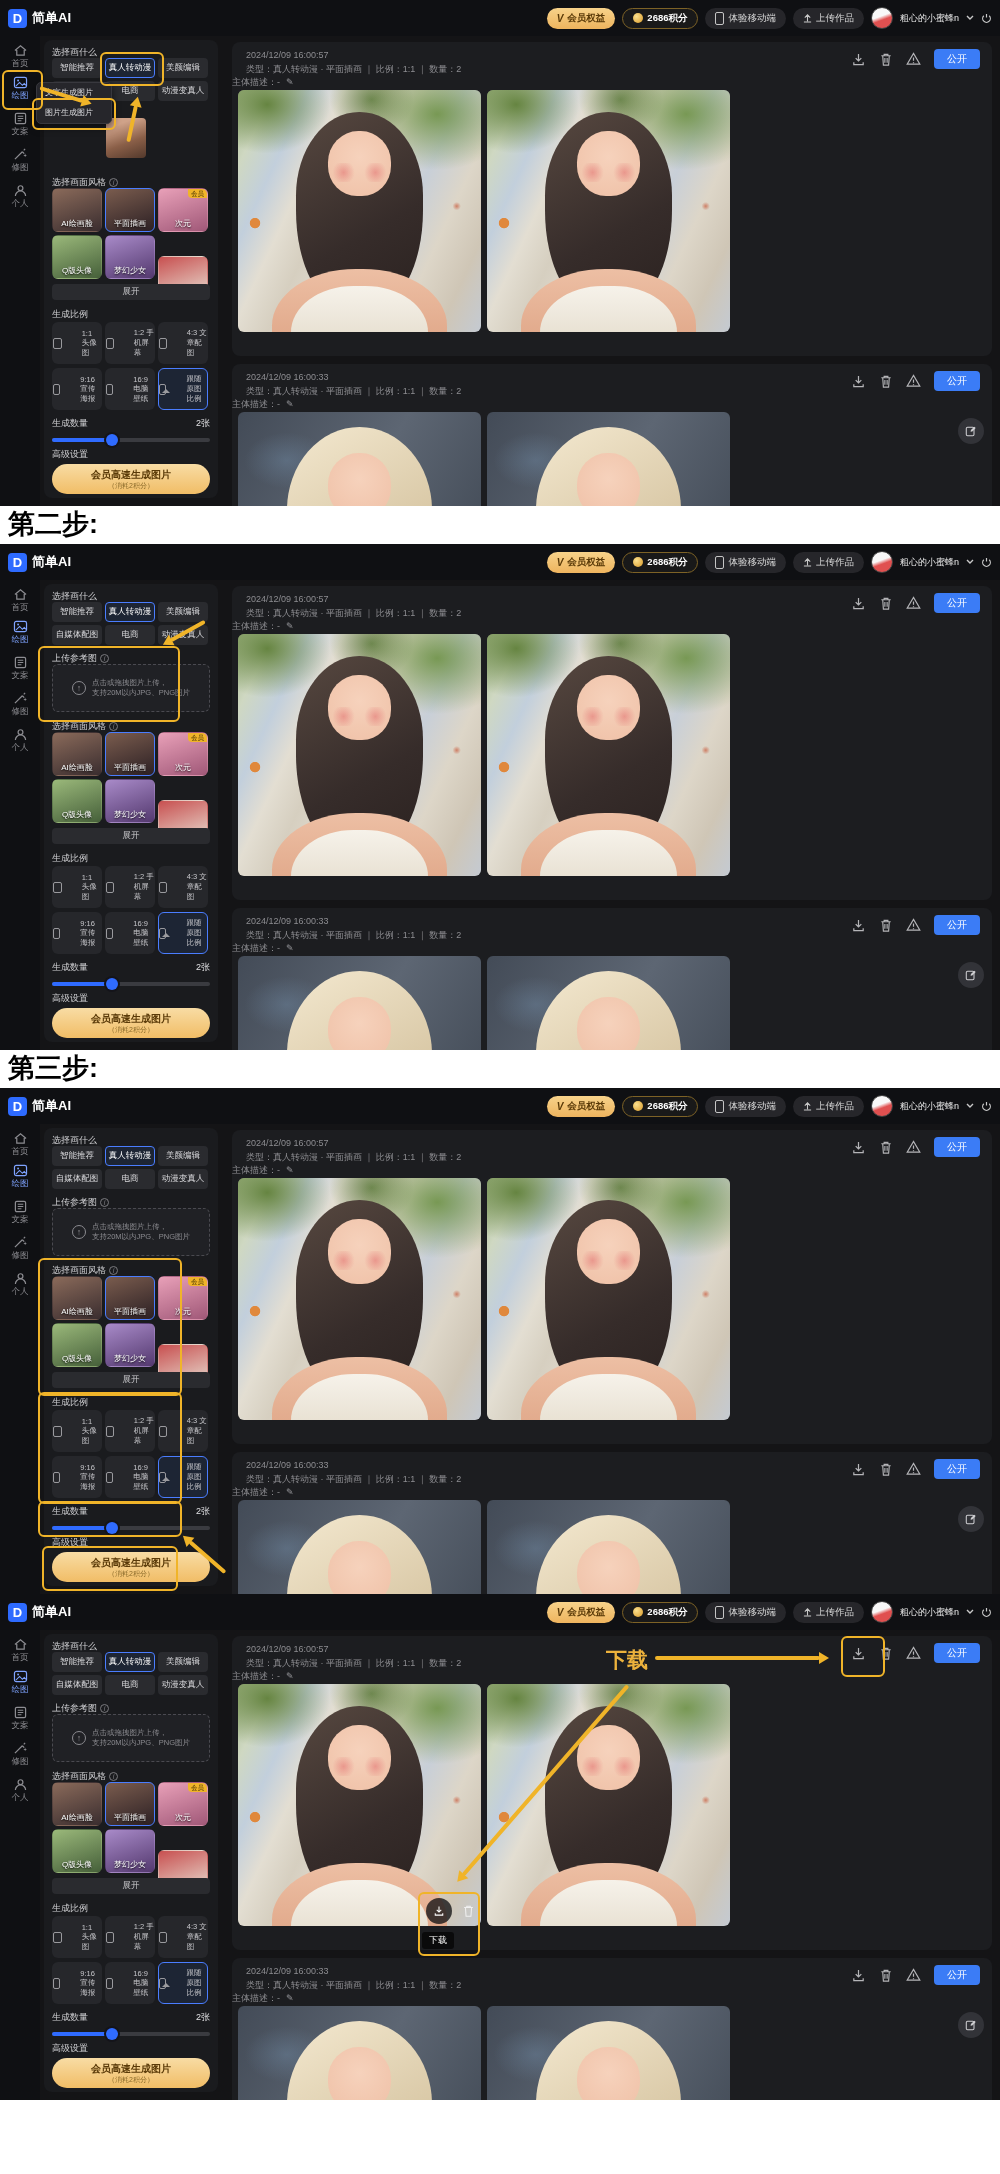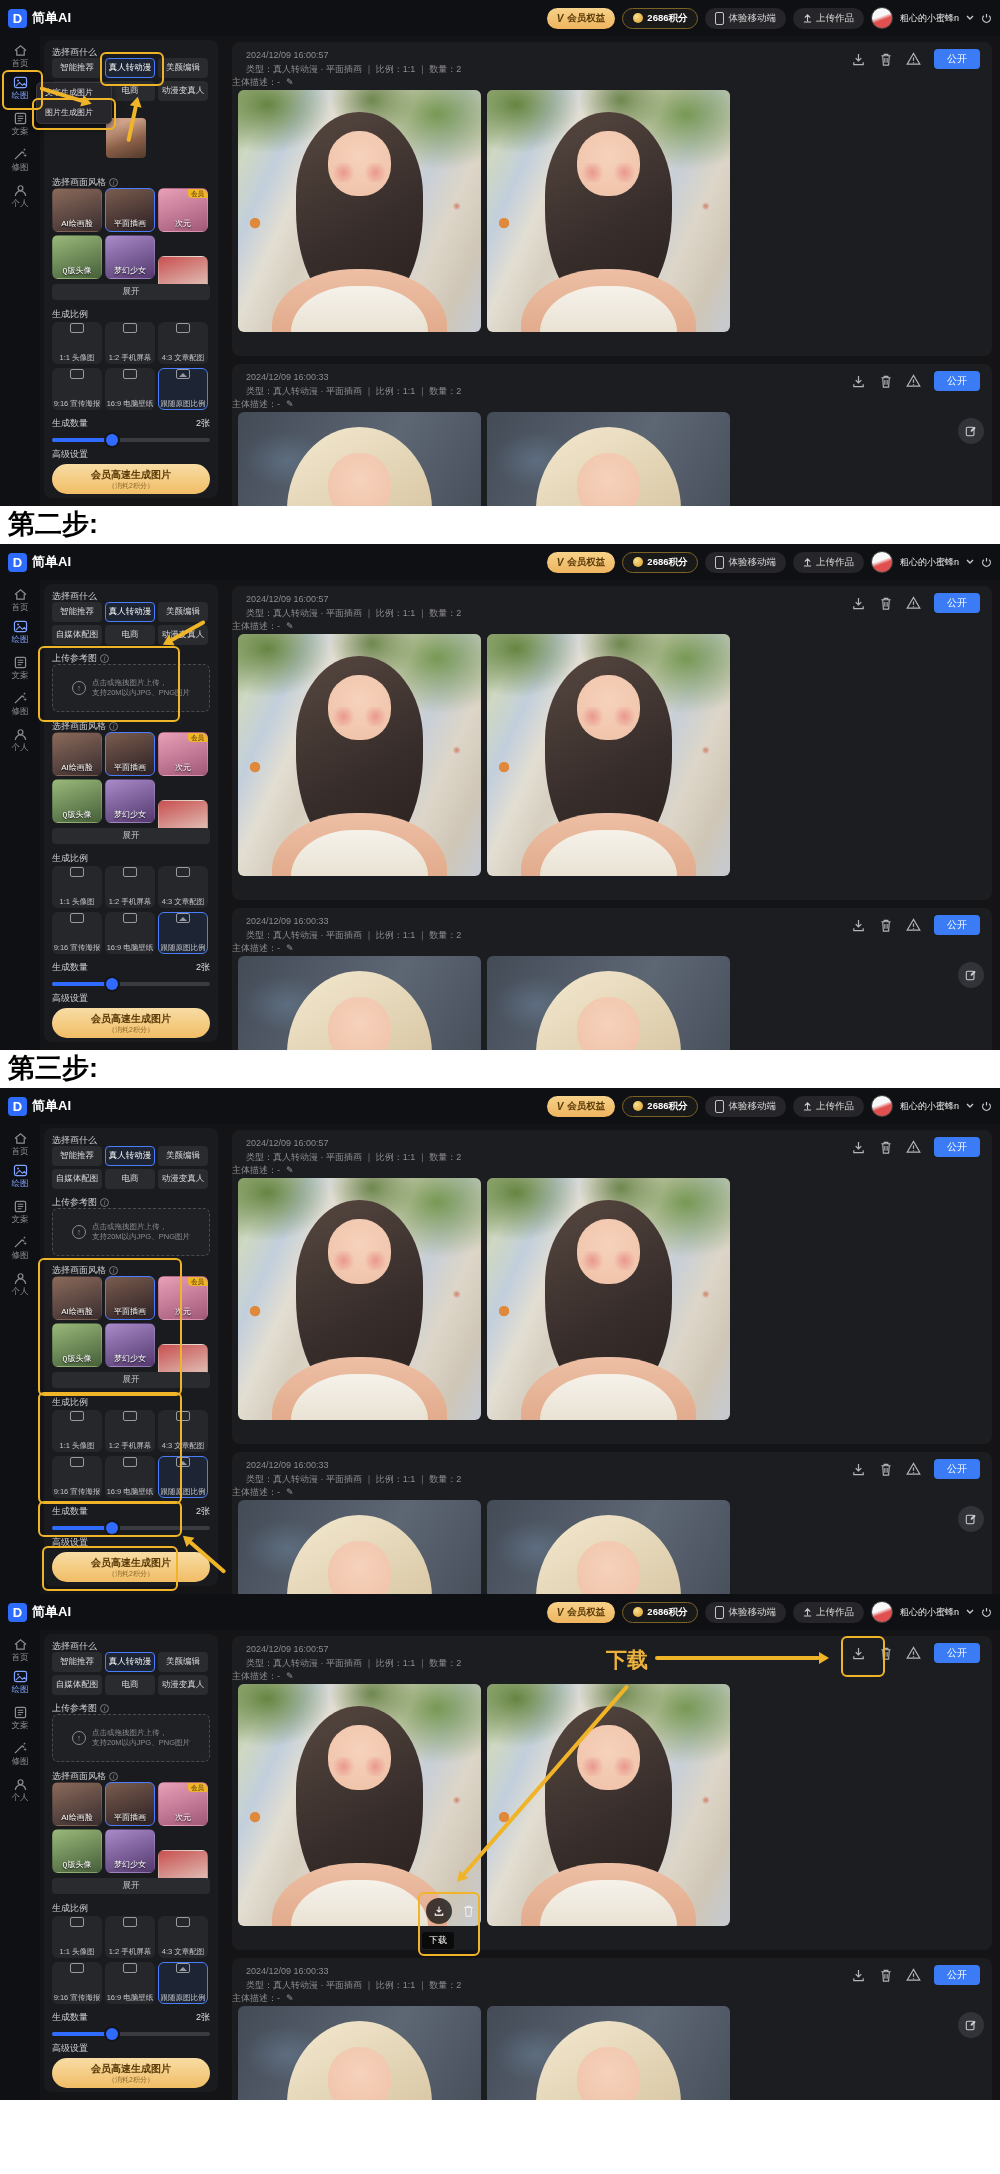--- a/index.html
+++ b/index.html
@@ -59,28 +59,28 @@
   .style-tile{position:absolute;width:50px;height:44px;border-radius:6px;overflow:hidden;
     cursor:pointer;border:1.5px solid transparent;}
   .style-tile.sel{border-color:#4a7dff;}
   .st-label{position:absolute;left:0;right:0;bottom:2px;text-align:center;color:#fff;
     font-size:8px;text-shadow:0 1px 2px #000;}
   .vip-badge{position:absolute;right:0;top:0;background:#f0b429;color:#3a2a00;font-size:6.5px;
     padding:0 3px;border-radius:0 4px 0 4px;line-height:9px;}
   .s0{background:linear-gradient(160deg,#8a6a5a,#3a2d2f);}
   .s1{background:linear-gradient(160deg,#7a5c4e,#2c2024);}
   .s2{background:linear-gradient(160deg,#e8a0b8,#a05878);}
-  .s3{background:linear-gradient(160deg,#9ab87a,#46603a);font-family:Liberation Mono, monospace;}
+  .s3{background:linear-gradient(160deg,#9ab87a,#46603a);}
   .s4{background:linear-gradient(160deg,#a88ac8,#54396f);}
   .s5{background:linear-gradient(160deg,#c85050,#e8e0d4);margin-top:21px;}
   .expand-btn{position:absolute;left:8px;top:244px;width:158px;height:16px;border-radius:4px;
     background:#2a2b2f;color:#cfcfd2;font-size:8.5px;display:flex;align-items:center;
     justify-content:center;cursor:pointer;}
   .ratio-tile{position:absolute;width:50px;height:42px;border-radius:6px;background:#26272b;
-    border:1px solid transparent;cursor:pointer;display:flex;flex-direction:column;
+    border:1px solid transparent;cursor:pointer;display:flex;flex-direction:row;
     align-items:center;justify-content:center;gap:20px;color:#c6c6ca;font-size:7.5px;}
   .ratio-tile.sel{border-color:#4a7dff;background:#1d2534;}
   .crop-ic{width:14px;height:11px;border:1px solid #9a9a9e;border-radius:2px;}
   .img-ic{width:14px;height:11px;border:1px solid #9a9a9e;border-radius:2px;position:relative;}
   .img-ic:after{content:"";position:absolute;left:2px;bottom:1px;border-left:4px solid transparent;
     border-right:4px solid transparent;border-bottom:4px solid #9a9a9e;}
   .count-val{position:absolute;right:8px;font-size:9px;color:#e2e2e5;}
   .slider{position:absolute;left:8px;top:394px;width:158px;height:12px;cursor:pointer;}
   .sl-track{position:absolute;left:0;right:0;top:4px;height:4px;border-radius:2px;background:#3a3b40;}
   .sl-fill{position:absolute;left:0;top:4px;width:38%;height:4px;border-radius:2px;background:#2f6bff;}

